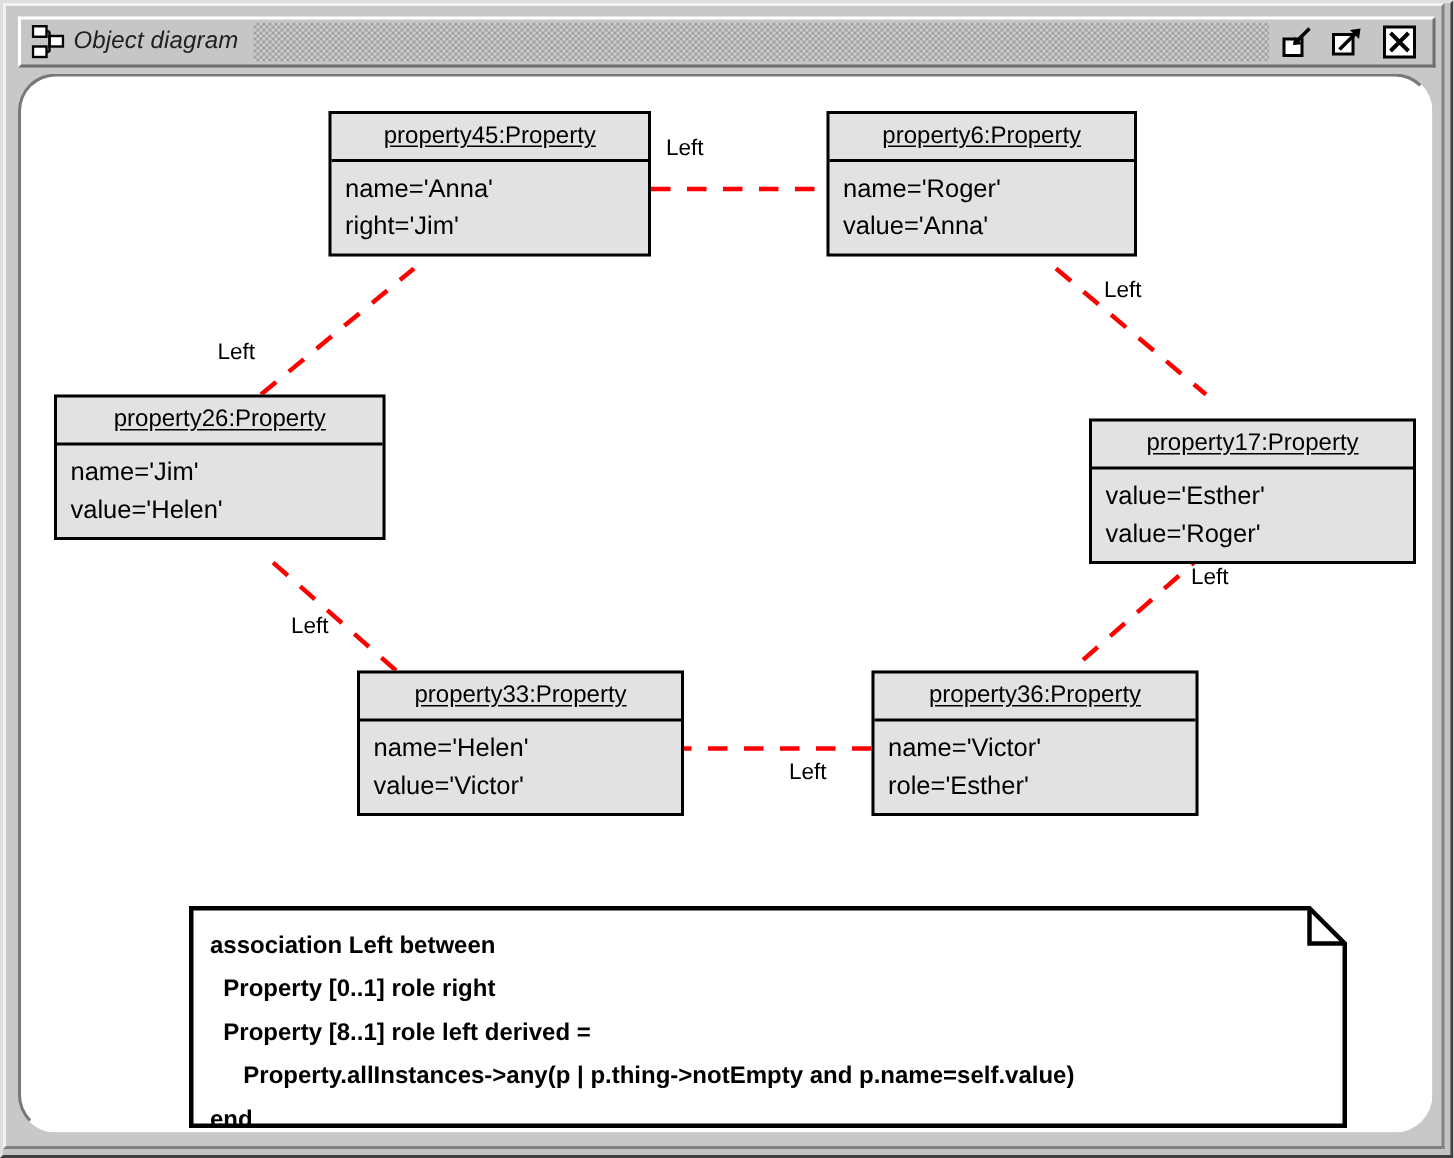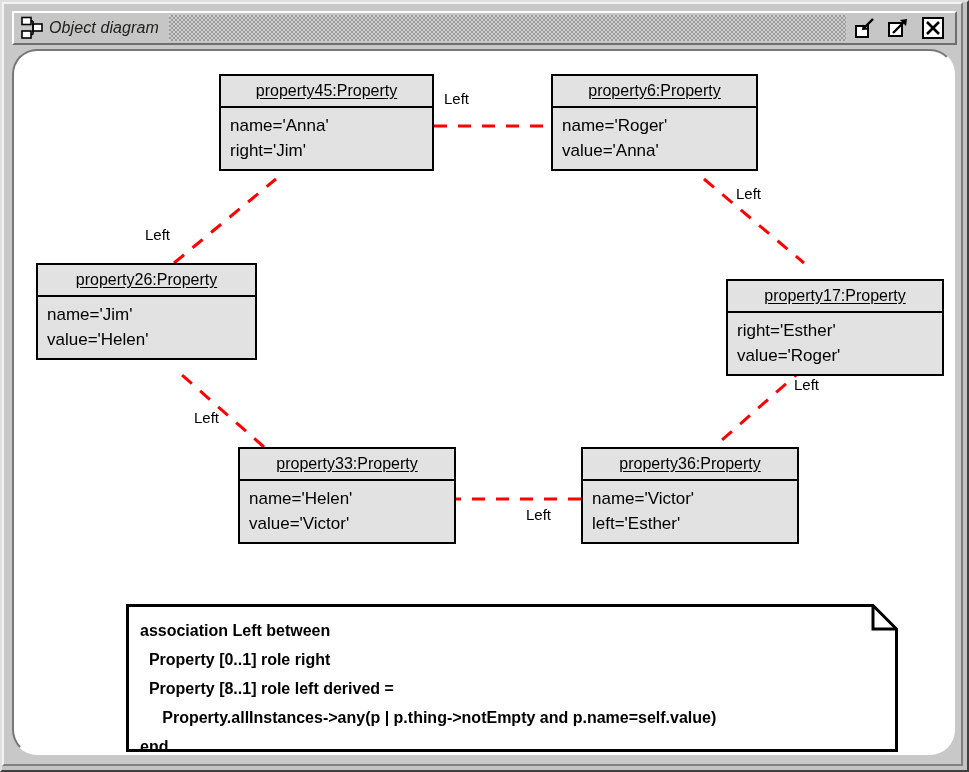--- a/index.html
+++ b/index.html
@@ -293,42 +293,42 @@
         <div class="obj-attr">name='Jim'</div>
         <div class="obj-attr">value='Helen'</div>
       </div>
     </div>
 
     <div class="obj-box" style="left:712px; top:212px; width:218px;margin-top:16px;">
       <div class="obj-header">
         <span>property17:Property</span>
       </div>
       <div class="obj-body">
-        <div class="obj-attr">right='Esther'</div>
+        <div class="obj-attr">value='Esther'</div>
         <div class="obj-attr">value='Roger'</div>
       </div>
     </div>
 
     <div class="obj-box" style="left:224px; top:396px; width:218px;">
       <div class="obj-header">
         <span>property33:Property</span>
       </div>
       <div class="obj-body">
         <div class="obj-attr">name='Helen'</div>
         <div class="obj-attr">value='Victor'</div>
       </div>
     </div>
 
     <div class="obj-box" style="left:567px; top:396px; width:218px;">
       <div class="obj-header">
         <span>property36:Property</span>
       </div>
       <div class="obj-body">
         <div class="obj-attr">name='Victor'</div>
-        <div class="obj-attr">left='Esther'</div>
+        <div class="obj-attr">role='Esther'</div>
       </div>
     </div>
 
     <div class="assoc-label" style="left:430px; top:39px;">Left</div>
     <div class="assoc-label" style="left:722px; top:134px;">Left</div>
     <div class="assoc-label" style="left:780px; top:325px;">Left</div>
     <div class="assoc-label" style="left:512px; top:455px;">Left</div>
     <div class="assoc-label" style="left:180px; top:358px;">Left</div>
     <div class="assoc-label" style="left:131px; top:175px;">Left</div>
 

